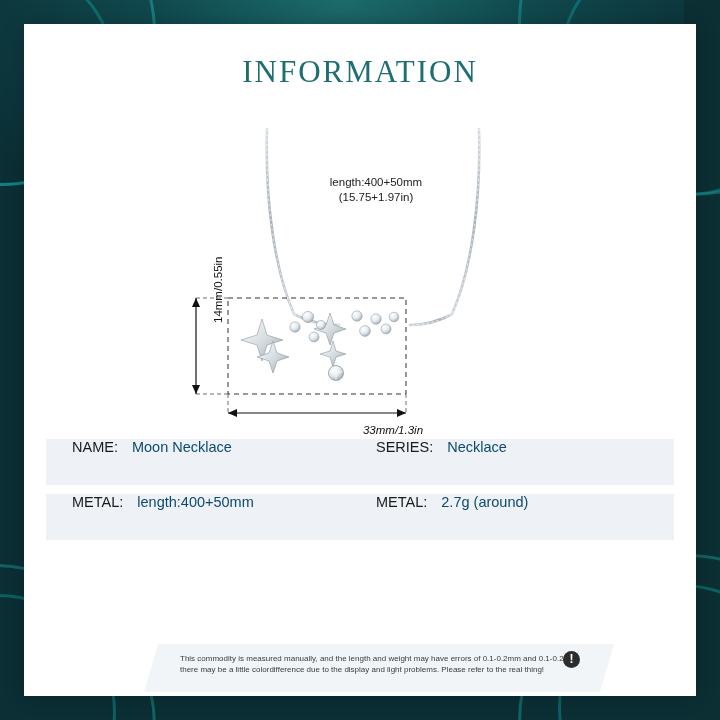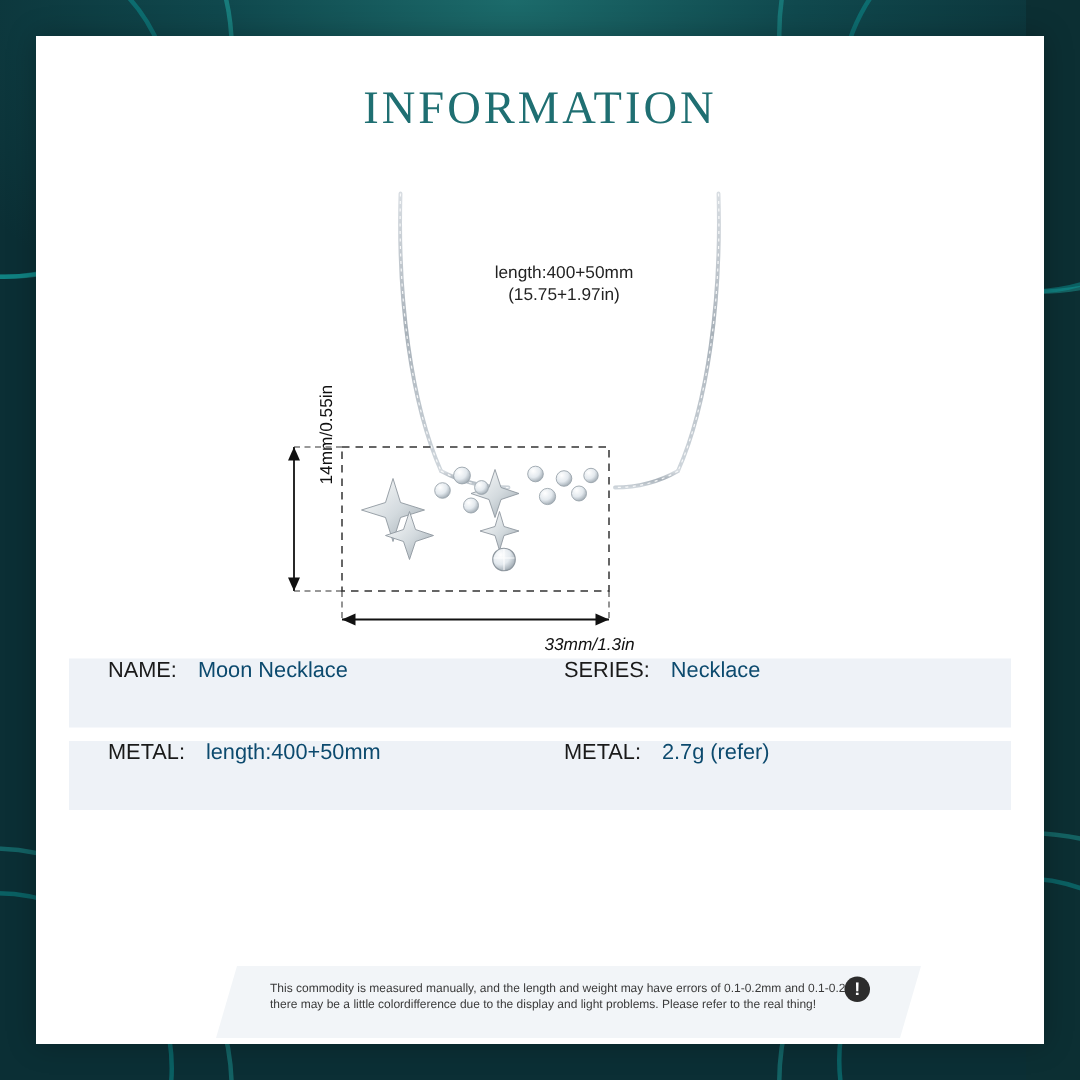--- a/index.html
+++ b/index.html
@@ -273,21 +273,21 @@
         </div>
       </div>
 
       <div class="spec-row">
         <div class="spec-cell left">
           <span class="spec-key">METAL:</span>
           <span class="spec-val">length:400+50mm</span>
         </div>
         <div class="spec-cell right">
           <span class="spec-key">METAL:</span>
-          <span class="spec-val">2.7g (refer)</span>
+          <span class="spec-val">2.7g (around)</span>
         </div>
       </div>
 
 
     </div>
 
     <div class="note">
       <div class="note-bg"></div>
       <div class="note-text">This commodity is measured manually, and the length and weight may have errors of 0.1-0.2mm and 0.1-0.2g, there may be a little colordifference due to the display and light problems. Please refer to the real thing!</div>
       <div class="note-badge">!</div>

